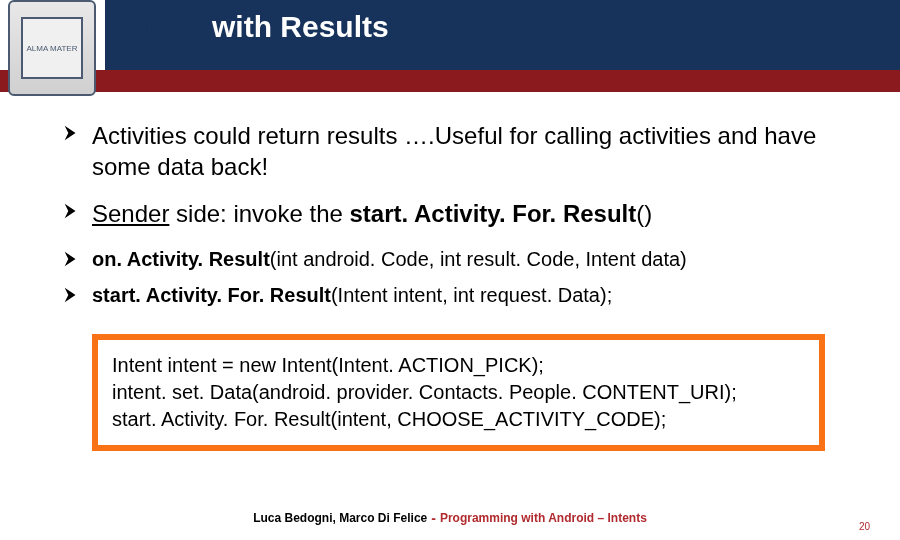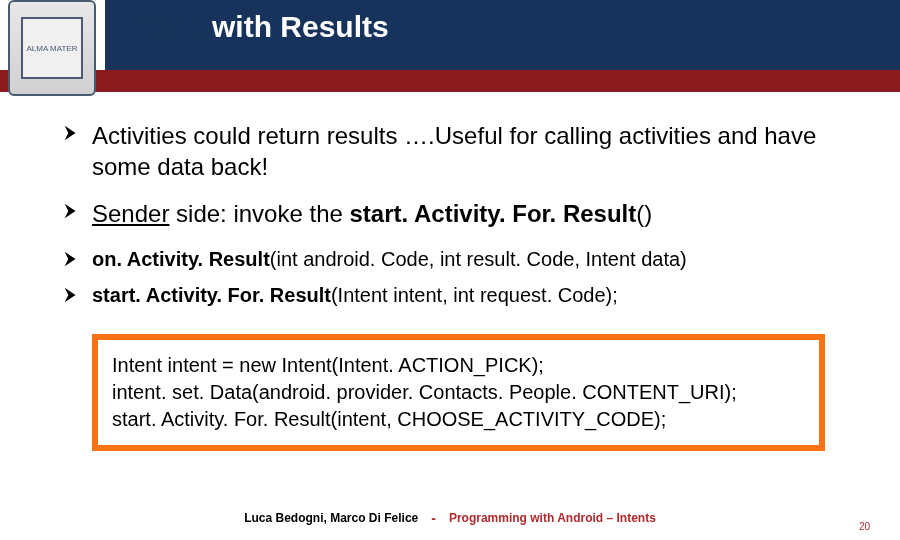--- a/index.html
+++ b/index.html
@@ -122,21 +122,20 @@
   }
   .footer {
     position: absolute;
     bottom: 14px;
     left: 0;
     width: 100%;
     display: flex;
     align-items: center;
     justify-content: center;
     font-size: 12px;
-    gap: 9px;
   }
   .footer-authors {
     font-weight: bold;
     color: #000;
   }
   .footer-sep {
     color: #b02a2e;
     font-weight: bold;
     padding: 0 4px;
     font-size: 14px;
@@ -207,21 +206,21 @@
     </div>
   </div>
 
   <div class="bullet-row small">
     <span class="chev">
       <svg viewBox="0 0 20 20">
           <path d="M3 2 L15 10 L3 18 L7 10 Z" fill="#000"></path>
         </svg>
     </span>
     <div class="bullet-text small">
-      <span class="bold">start. Activity. For. Result</span><span>(Intent intent, int request. Code);</span>
+      <span class="bold">start. Activity. For. Result</span><span>(Intent intent, int request. Data);</span>
     </div>
   </div>
 
   <div class="code-box">
     <div>Intent intent = new Intent(Intent. ACTION_PICK);</div>
     <div>intent. set. Data(android. provider. Contacts. People. CONTENT_URI);</div>
     <div>start. Activity. For. Result(intent, CHOOSE_ACTIVITY_CODE);</div>
   </div>
 
 </div>

